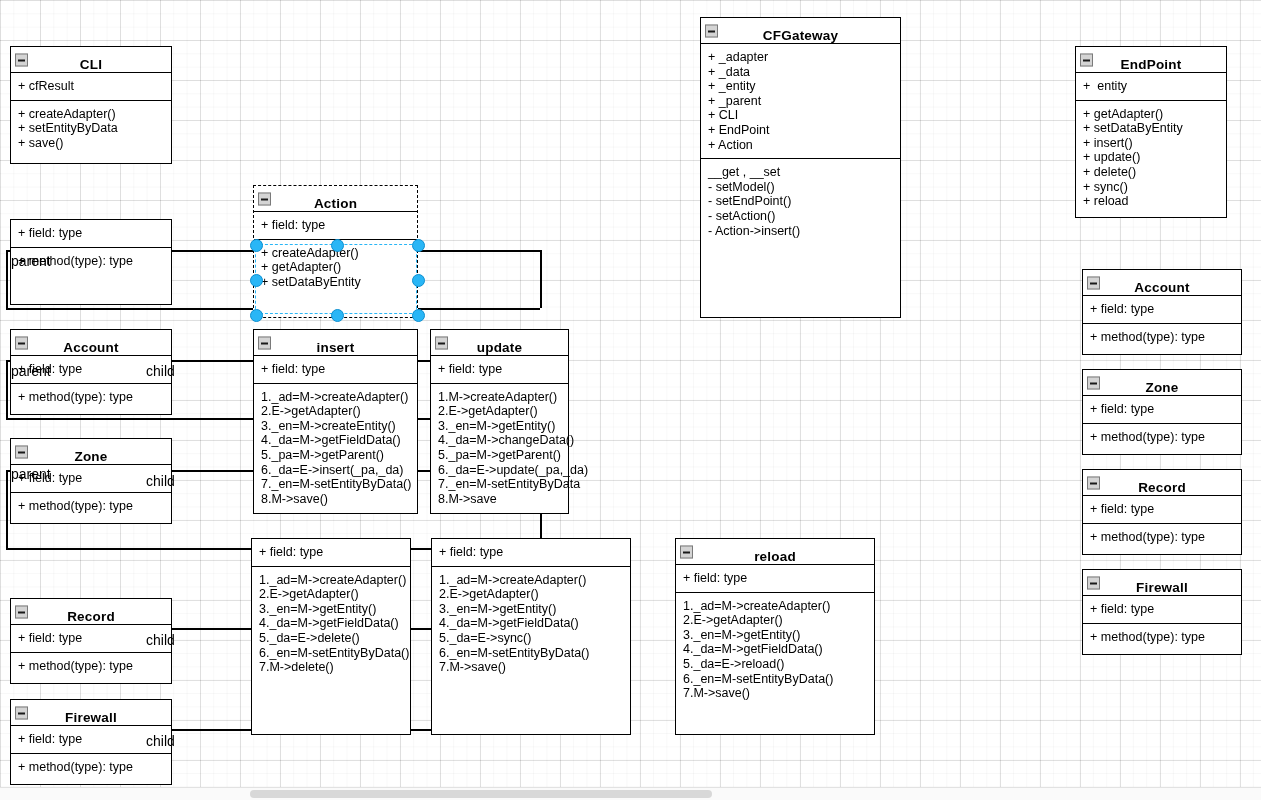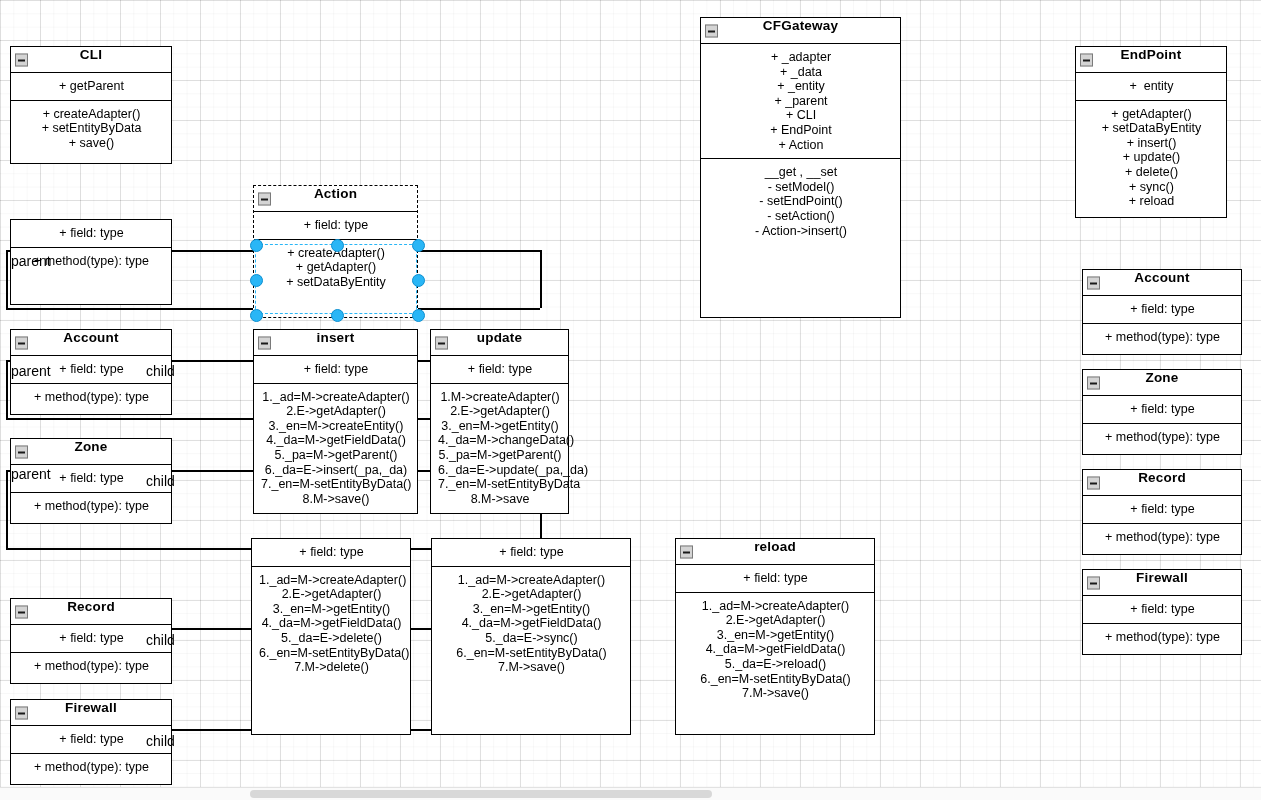--- a/index.html
+++ b/index.html
@@ -41,21 +41,21 @@
     border: 1.6px solid #000000;
     font-size: 12.5px;
     color: #000000;
     z-index: 5;
   }
   .uml .hdr {
     position: relative;
     height: 25px;
     border-bottom: 1.6px solid #000000;
     display: flex;
-    align-items: flex-start;
+    align-items: flex-end;
     justify-content: center;
   }
   .uml .hdr .title {
     font-weight: bold;
     font-size: 13.5px;
     letter-spacing: 0.2px;
     pointer-events: none;
   }
   .collapse-ico {
     position: absolute;
@@ -75,21 +75,20 @@
     left: 2px;
     right: 2px;
     top: 5px;
     height: 2px;
     background: #1a1a1a;
   }
   .uml .sect {
     padding: 6px 6px 6px 7px;
     line-height: 14.6px;
     white-space: pre;
-    text-align: center;
   }
   .uml .sect.attrs {
     border-bottom: 1.6px solid #000000;
   }
   .uml .sect .row {
     white-space: pre;
   }
 
   
   .uml.selected {
@@ -185,21 +184,21 @@
       <div class="conn v" style="left: 540px; top: 628px; height: 101px;"></div>
       <div class="conn-label" style="left: 146px; top: 723px;">child</div>
     </div>
 
   <div id="class-layer">
       <div class="uml" style="left: 10px; top: 46px; width: 162px; height: 118px;">
         <div class="hdr">
           <span class="collapse-ico"></span>
           <span class="title">CLI</span>
         </div>
-        <div class="sect attrs"><div class="row">+ getParent</div></div>
+        <div class="sect attrs"><div class="row">+ cfResult</div></div>
         <div class="sect meths"><div class="row">+ createAdapter()</div><div class="row">+ setEntityByData</div><div class="row">+ save()</div></div>
       </div>
       <div class="uml" style="left: 10px; top: 219px; width: 162px; height: 86px;">
         <div class="sect attrs"><div class="row">+ field: type</div></div>
         <div class="sect meths"><div class="row">+ method(type): type</div></div>
       </div>
       <div class="uml" style="left: 10px; top: 329px; width: 162px; height: 86px;">
         <div class="hdr">
           <span class="collapse-ico"></span>
           <span class="title">Account</span>

